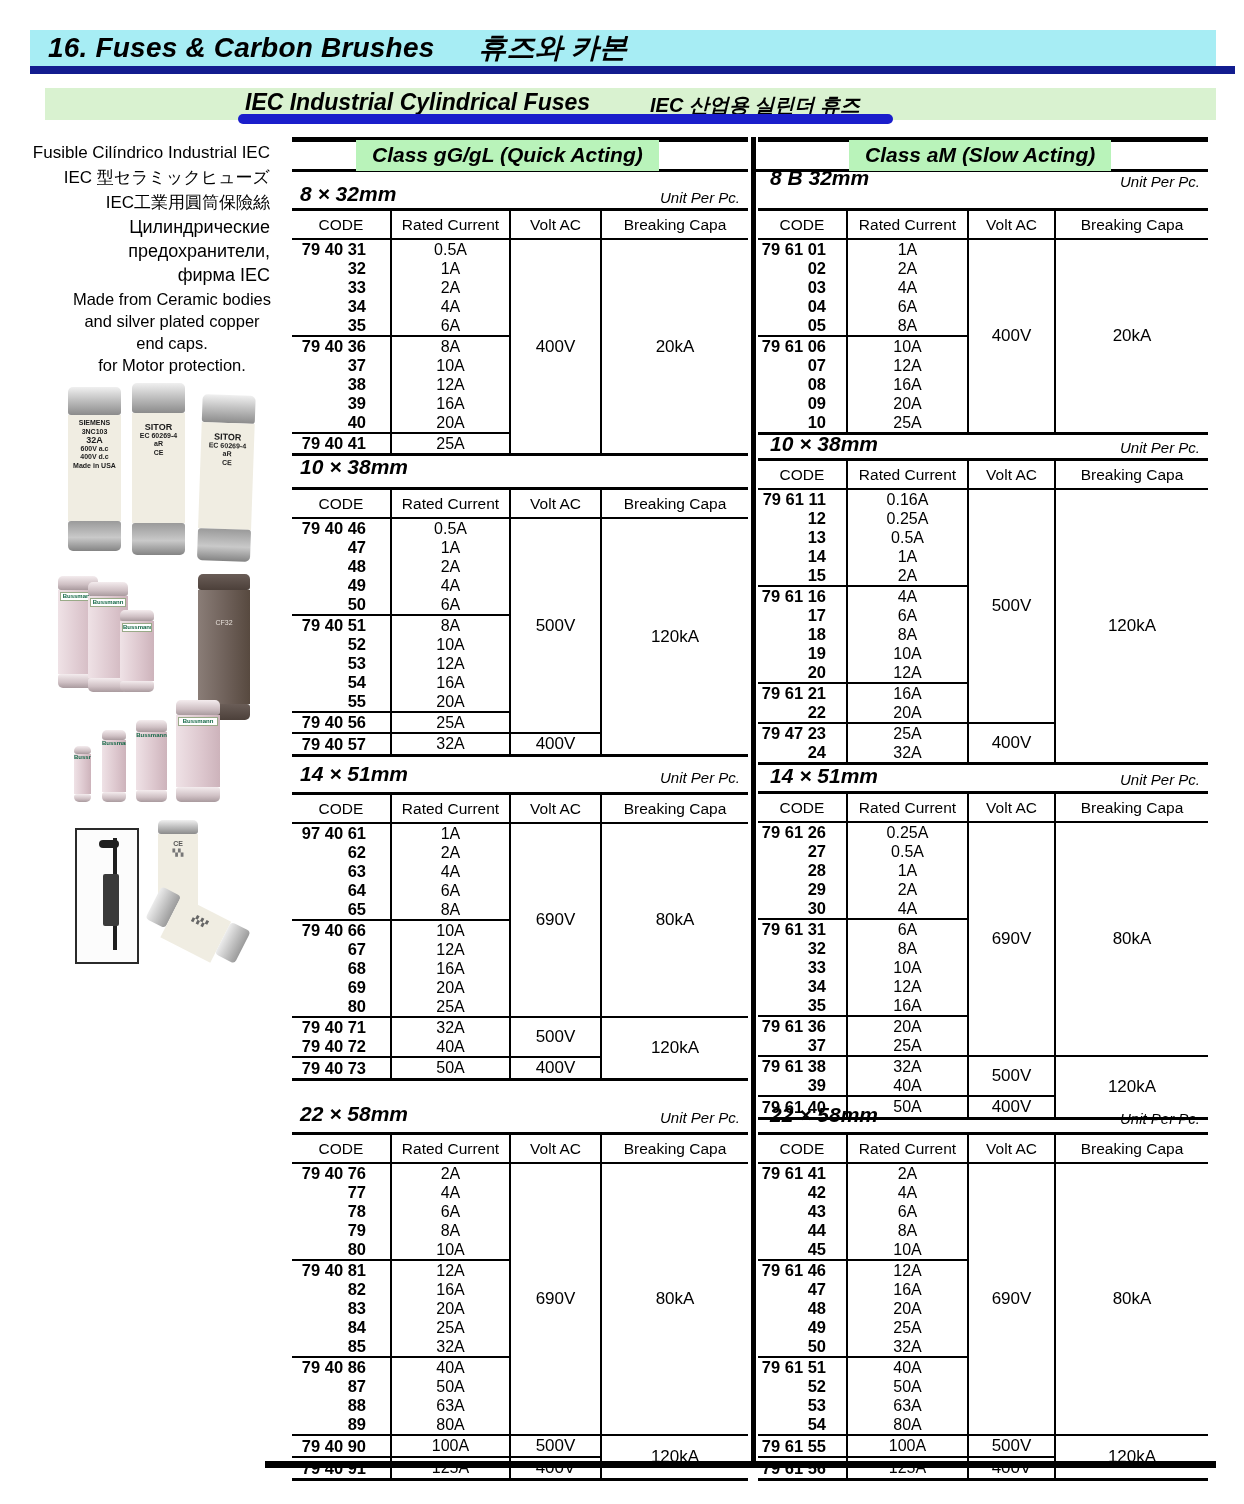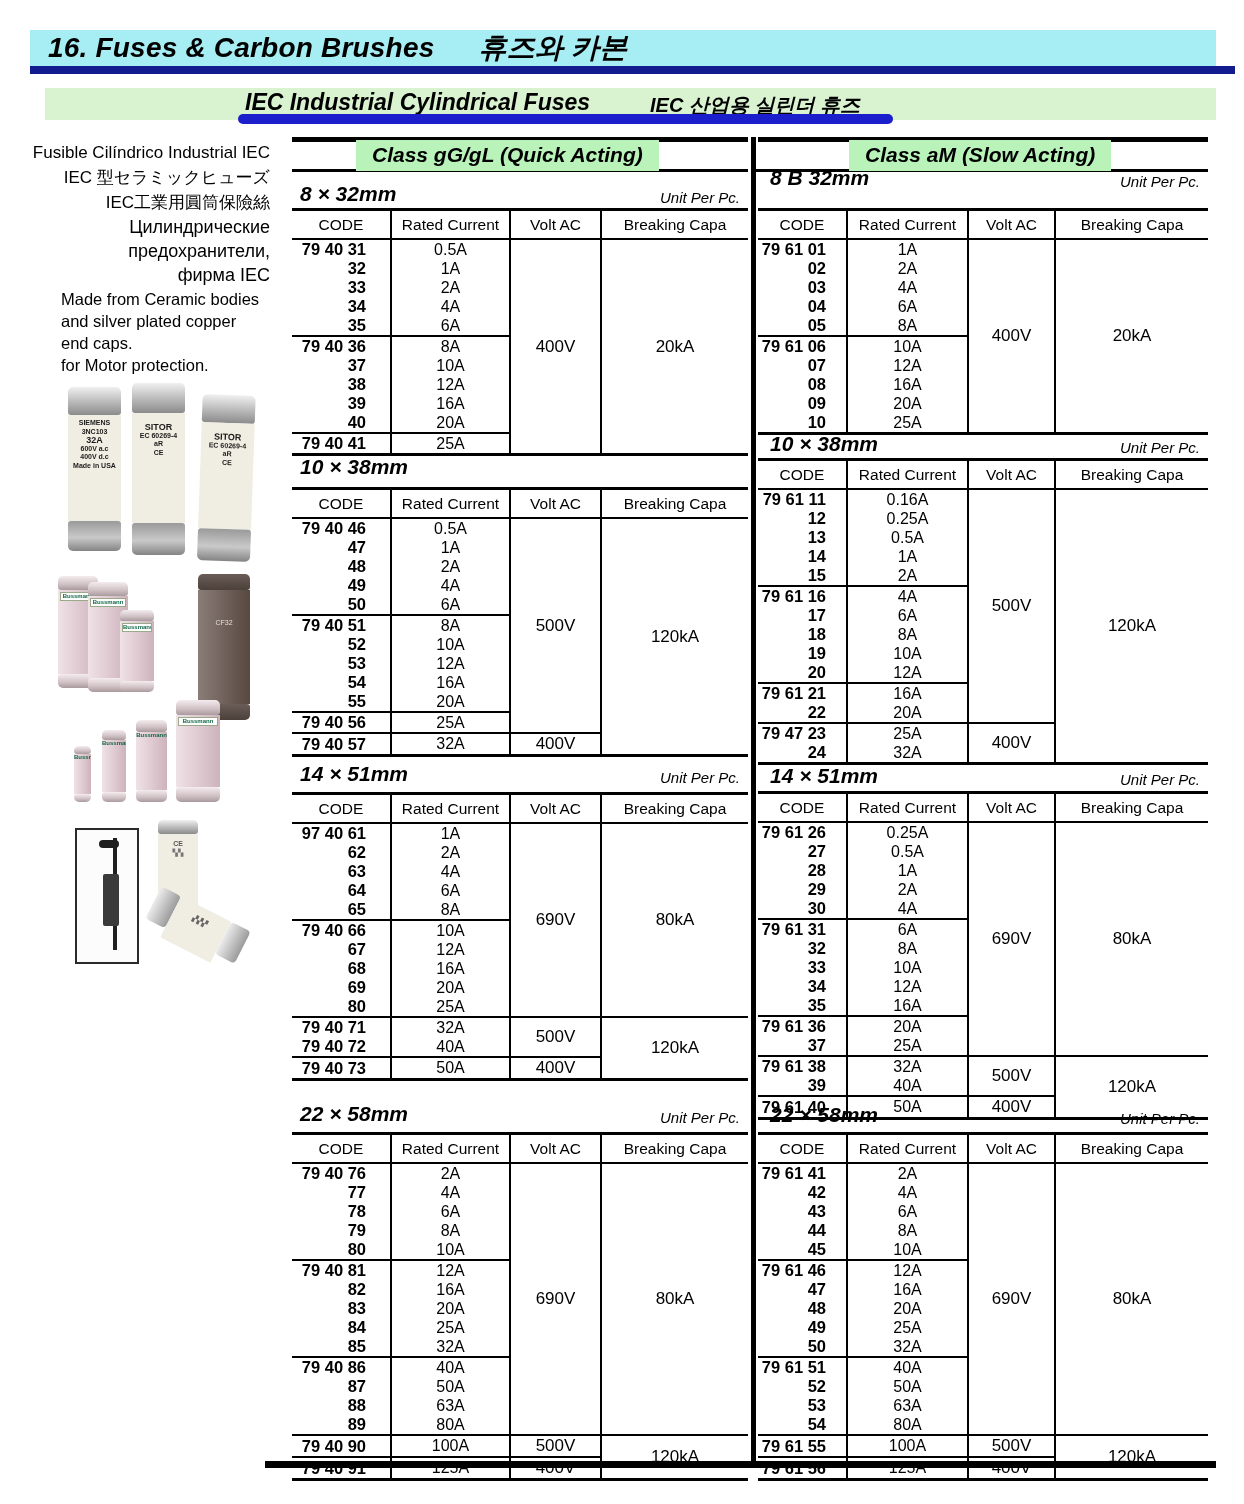--- a/index.html
+++ b/index.html
@@ -18,21 +18,21 @@
   .sub-en { position:absolute; left:245px; top:89px; font-size:23px; font-weight:bold; font-style:italic; }
   .sub-ko { position:absolute; left:650px; top:92px; font-size:20px; font-weight:bold; font-style:italic;
     border-bottom:2px solid #000; padding-bottom:2px; }
   .blue-bar { position:absolute; left:238px; top:114px; width:655px; height:10px; border-radius:5px; }
 
   
   .sb { position:absolute; left:20px; top:140px; width:250px;text-align:right; }
   .sb-line { font-size:17px; line-height:25px; white-space:nowrap; }
   .sb-line.ru { font-size:18px; }
   .sb-line.indent { padding-left:7px; line-height:23px; }
-  .sb-note { position:absolute; left:61px; top:288px; width:240px; }
+  .sb-note { position:absolute; left:52px; top:288px; width:240px;text-align:center; }
   .sb-note .sb-line { font-size:16.5px; line-height:22px; }
 
   
   .fuse, .photo-group { position:absolute; }
   .cap { background:linear-gradient(180deg,#f0f0f0 0%,#c2c2c2 45%,#8b8b8b 100%); border-radius:5px 5px 3px 3px; }
   .capb { background:linear-gradient(180deg,#9a9a9a 0%,#c9c9c9 55%,#848484 100%); border-radius:3px 3px 5px 5px; }
   .fbody { background:#f0ede2; overflow:hidden; }
   .ftxt { font-size:7px; line-height:8.5px; text-align:center; font-weight:bold; color:#1b1b1b; }
   .pink .fbody { background:linear-gradient(90deg,#efe2e6 0%,#dcc6cd 60%,#cdb3bb 100%); }
   .pink .cap,.pink .capb { background:linear-gradient(180deg,#f4ecee 0%,#cfc0c4 60%,#a99a9e 100%); }

